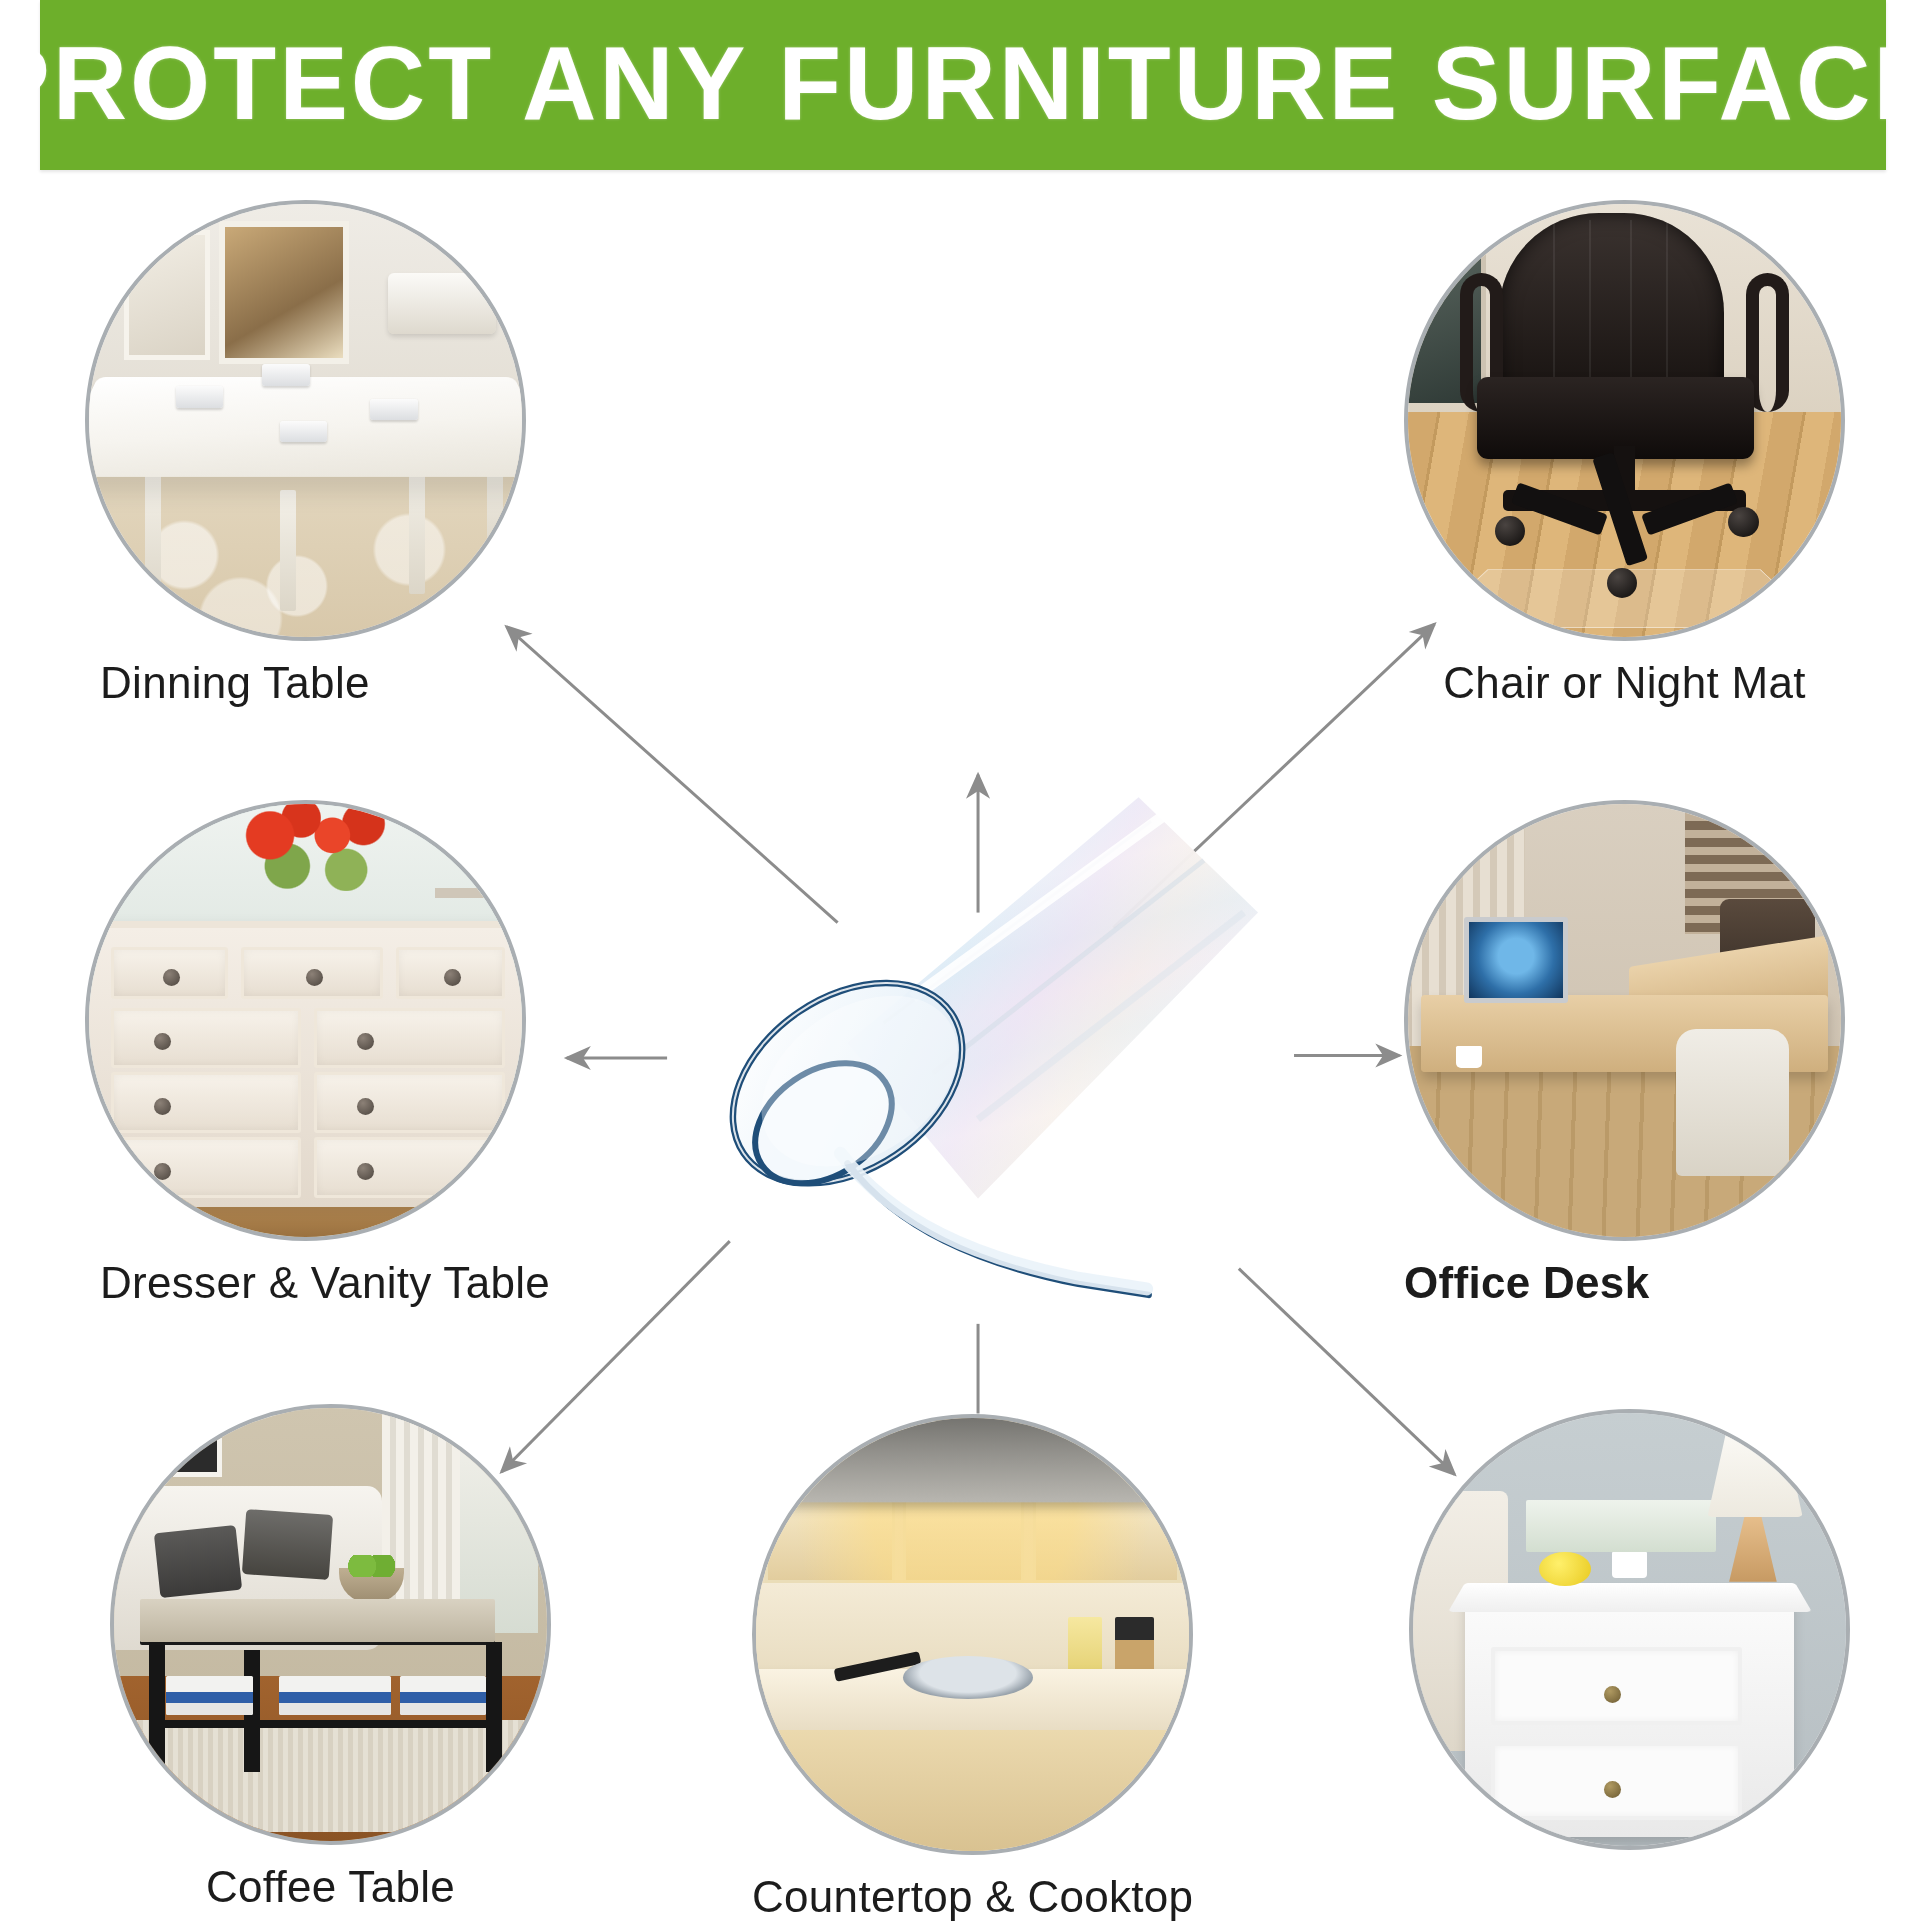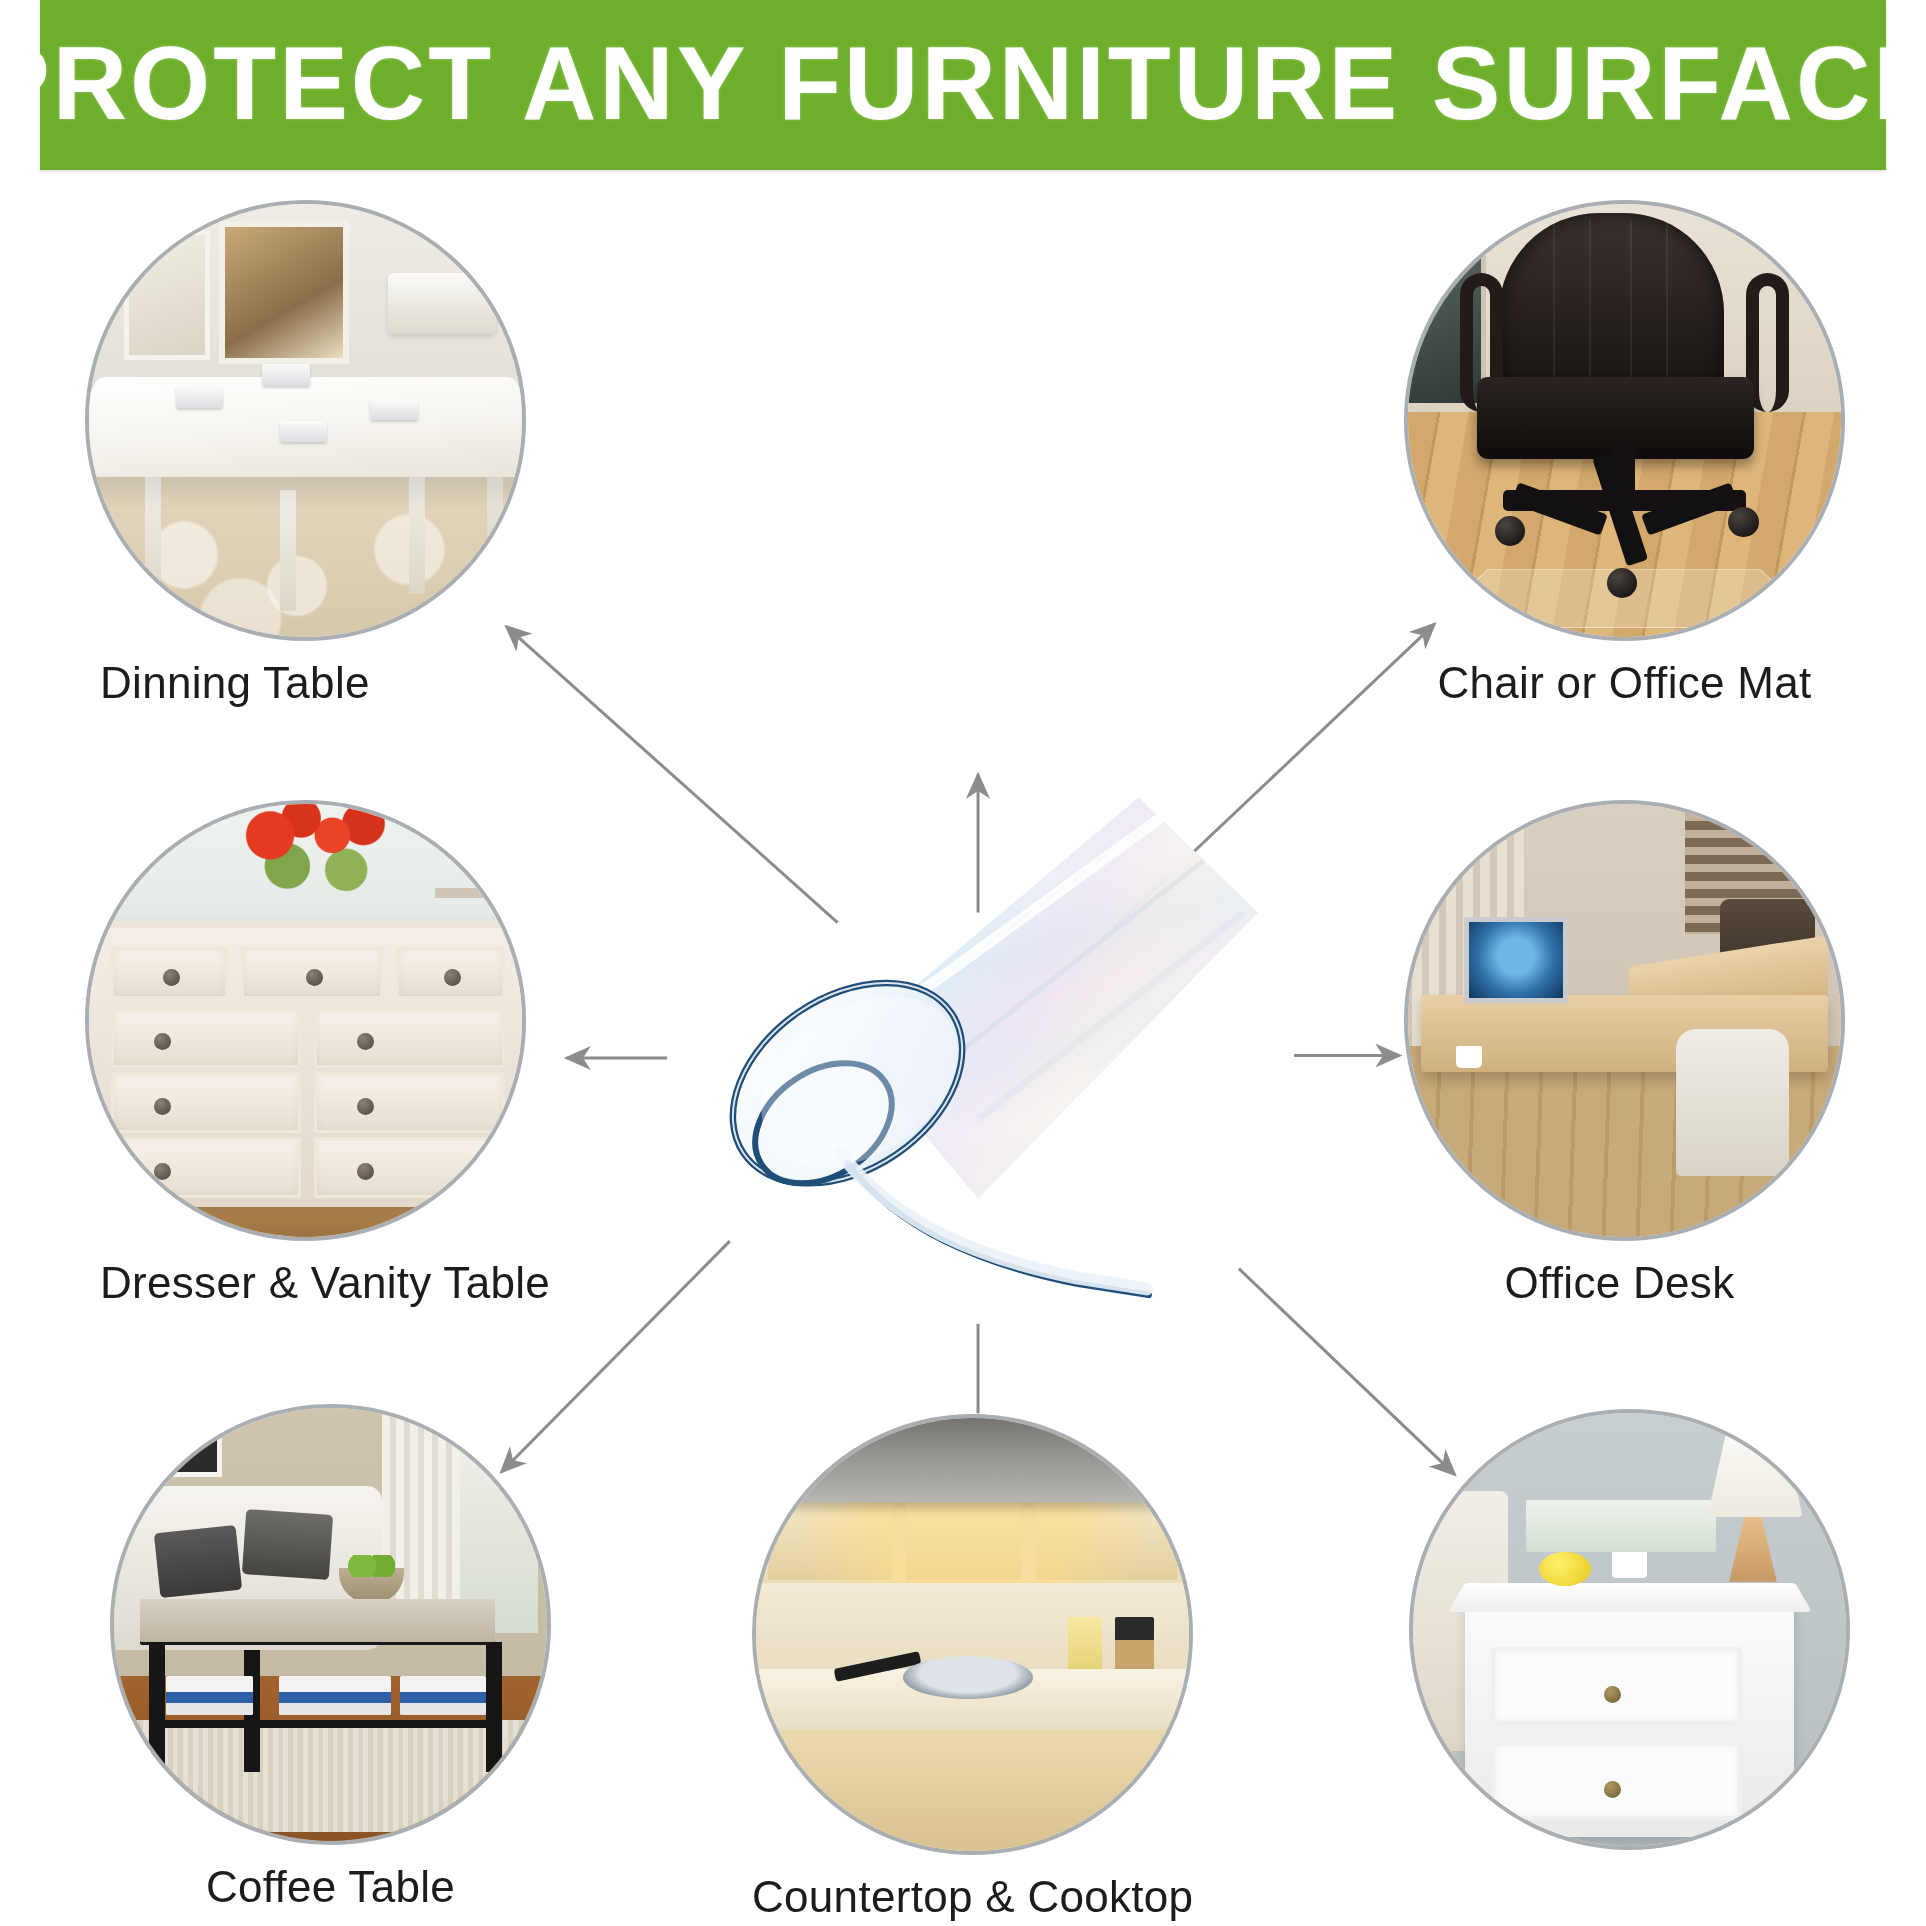--- a/index.html
+++ b/index.html
@@ -62,21 +62,21 @@
     margin-top:17px;
     text-align:center;
     font-size:44px;
     color:#1C1C1C;
     font-weight:normal;
     letter-spacing:0.3px;
     font-family:"Liberation Sans", sans-serif;
     white-space:nowrap;
   }
   .cap-left  { text-align:left;  padding-left:15px; }
-  .cap-right { text-align:center; padding-right:10px; }
+  .cap-right { text-align:left; padding-right:10px;font-weight:bold; }
 
   
   #center-product {
     position:absolute;
     left:697px; top:592px;
     width:562px; height:562px;
   }
 
   
   .sc { position:absolute; inset:0; }
@@ -380,21 +380,21 @@
           <div class="ch-base"></div>
           <div class="ch-spoke" style="left:24%; width:22%; transform:rotate(20deg);"></div>
           <div class="ch-spoke" style="right:24%; width:22%; transform:rotate(-20deg);"></div>
           <div class="ch-spoke" style="left:36%; width:26%; transform:rotate(72deg);"></div>
           <div class="ch-caster" style="left:20%; top:72%;"></div>
           <div class="ch-caster" style="right:19%; top:70%;"></div>
           <div class="ch-caster" style="left:46%; top:84%;"></div>
         </div>
       </div>
     </div>
-    <div class="caption">Chair or Office Mat</div>
+    <div class="caption">Chair or Night Mat</div>
   </div>
 
   <div class="panel" style="left:85px; top:630px;">
     <div class="photo-circle">
       <div class="photo-inner">
         <div class="sc">
           <div class="dr-wall"></div>
           <div class="dr-upper"></div>
           <div class="dr-flowers"></div>
           <div class="dr-lamp"></div>

